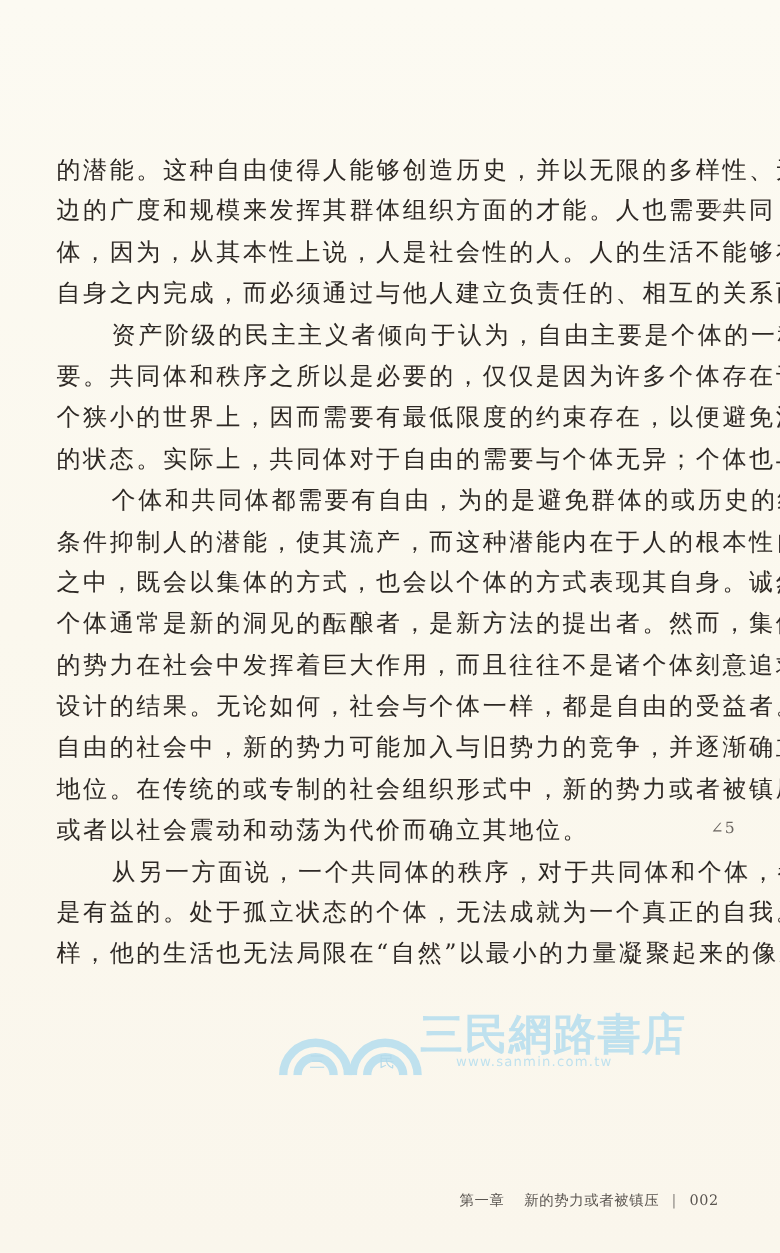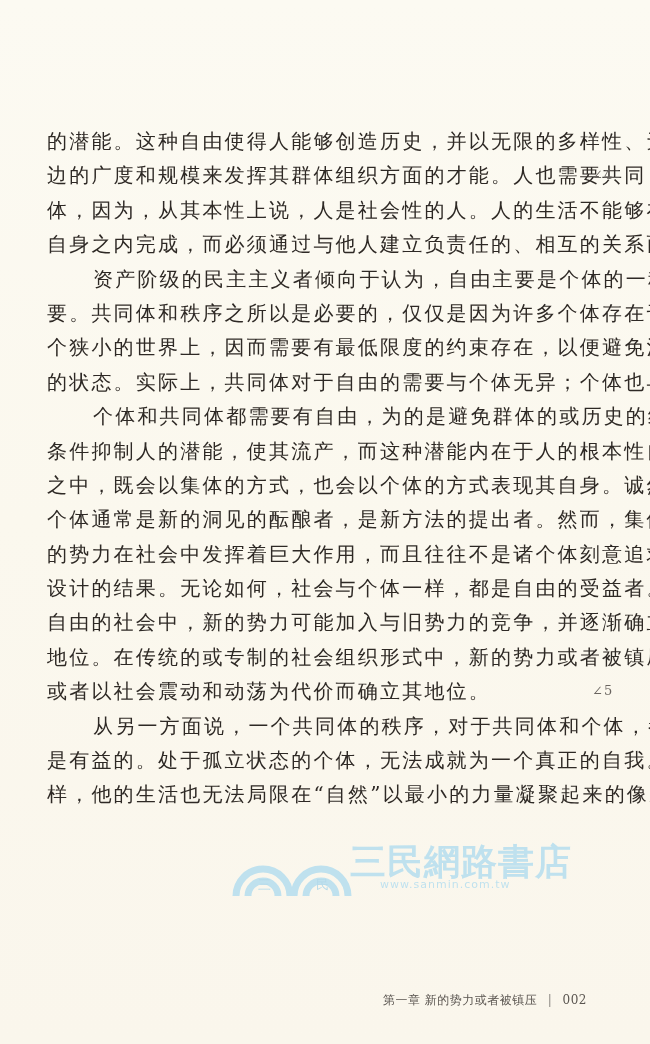--- a/index.html
+++ b/index.html
@@ -49,21 +49,21 @@
     }
     .footer {
       position: absolute;
       top: 992px;
       left: 383px;
       font-size: 12px;
       color: #5a5550;
       white-space: nowrap;
       letter-spacing: 0.5px;
     }
-    .footer .chapter { }
+    .footer .chapter { margin-right: 12px; }
     .footer .sep { margin: 0 6px; color: #8a8580; }
     .watermark {
       position: absolute;
       left: 228px;
       top: 836px;
       width: 330px;
       height: 60px;
       pointer-events: none;
       opacity: 0.55;
     }

